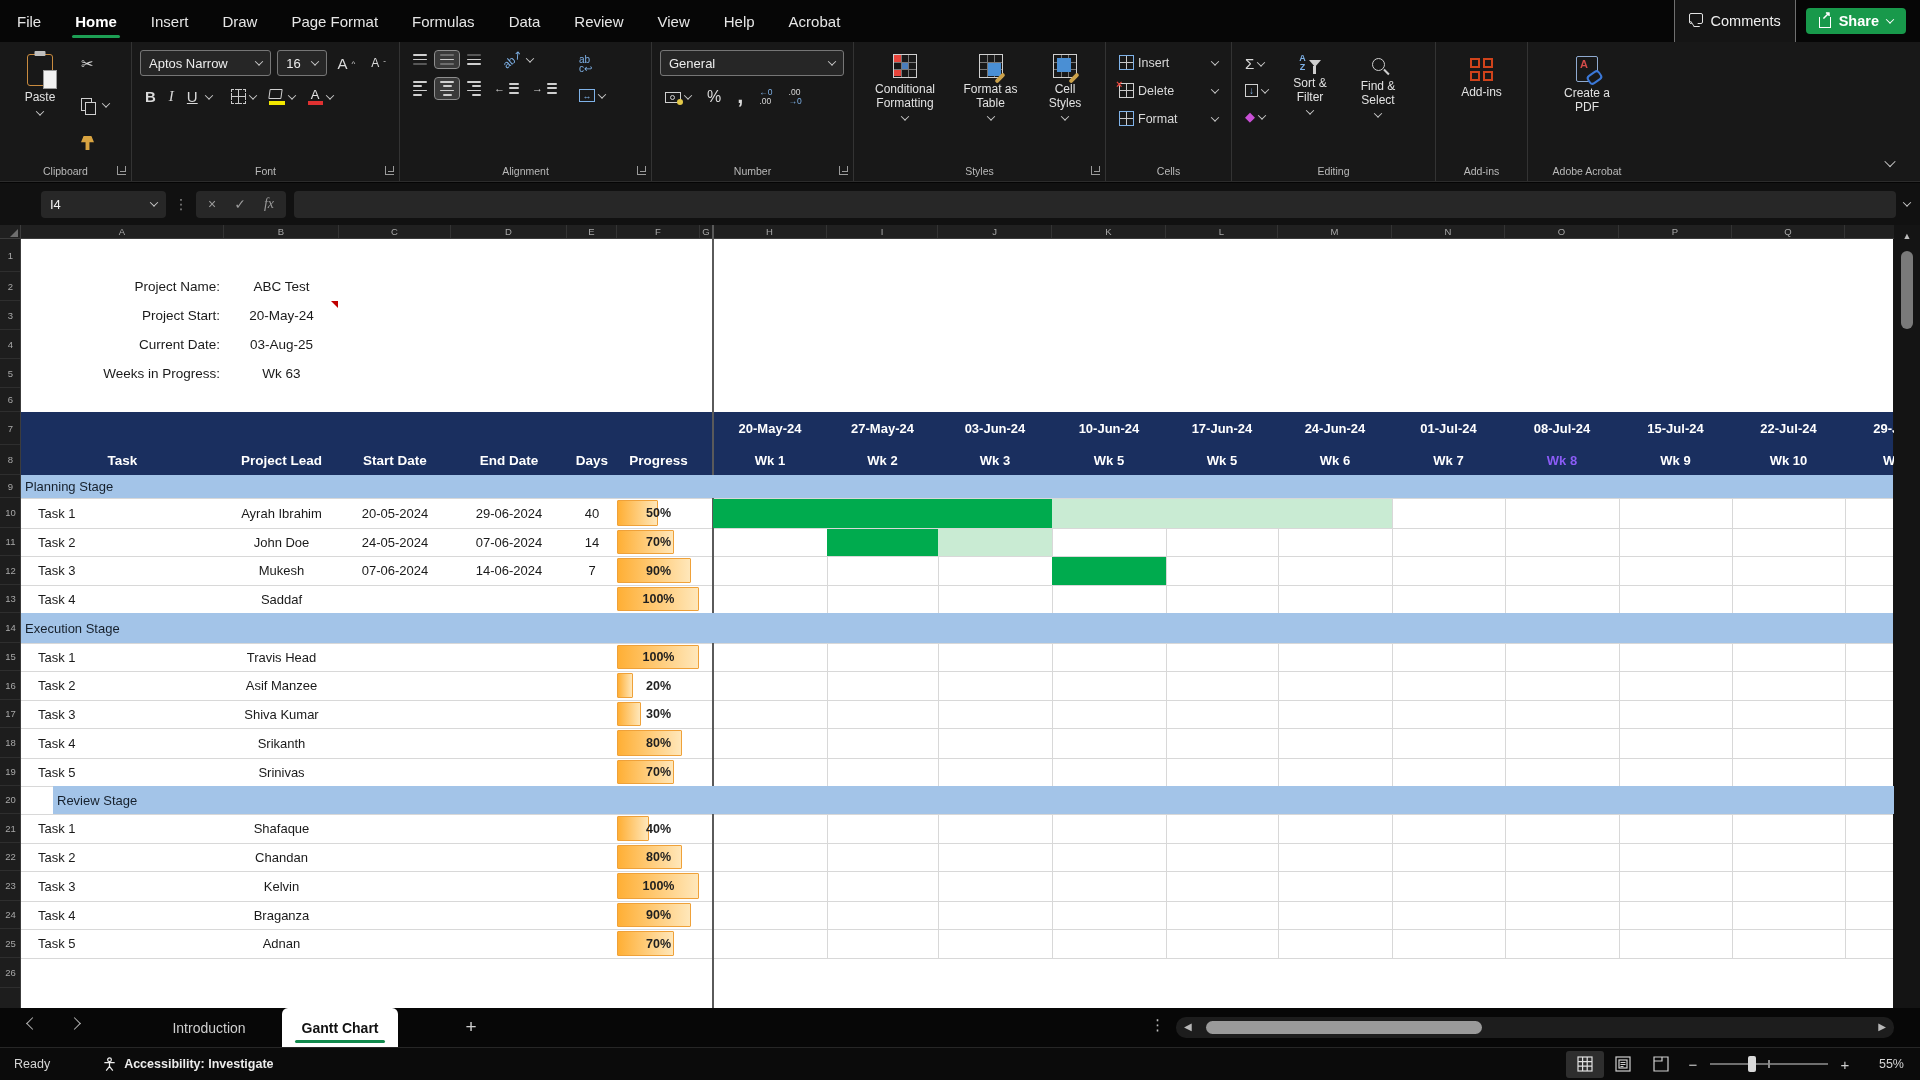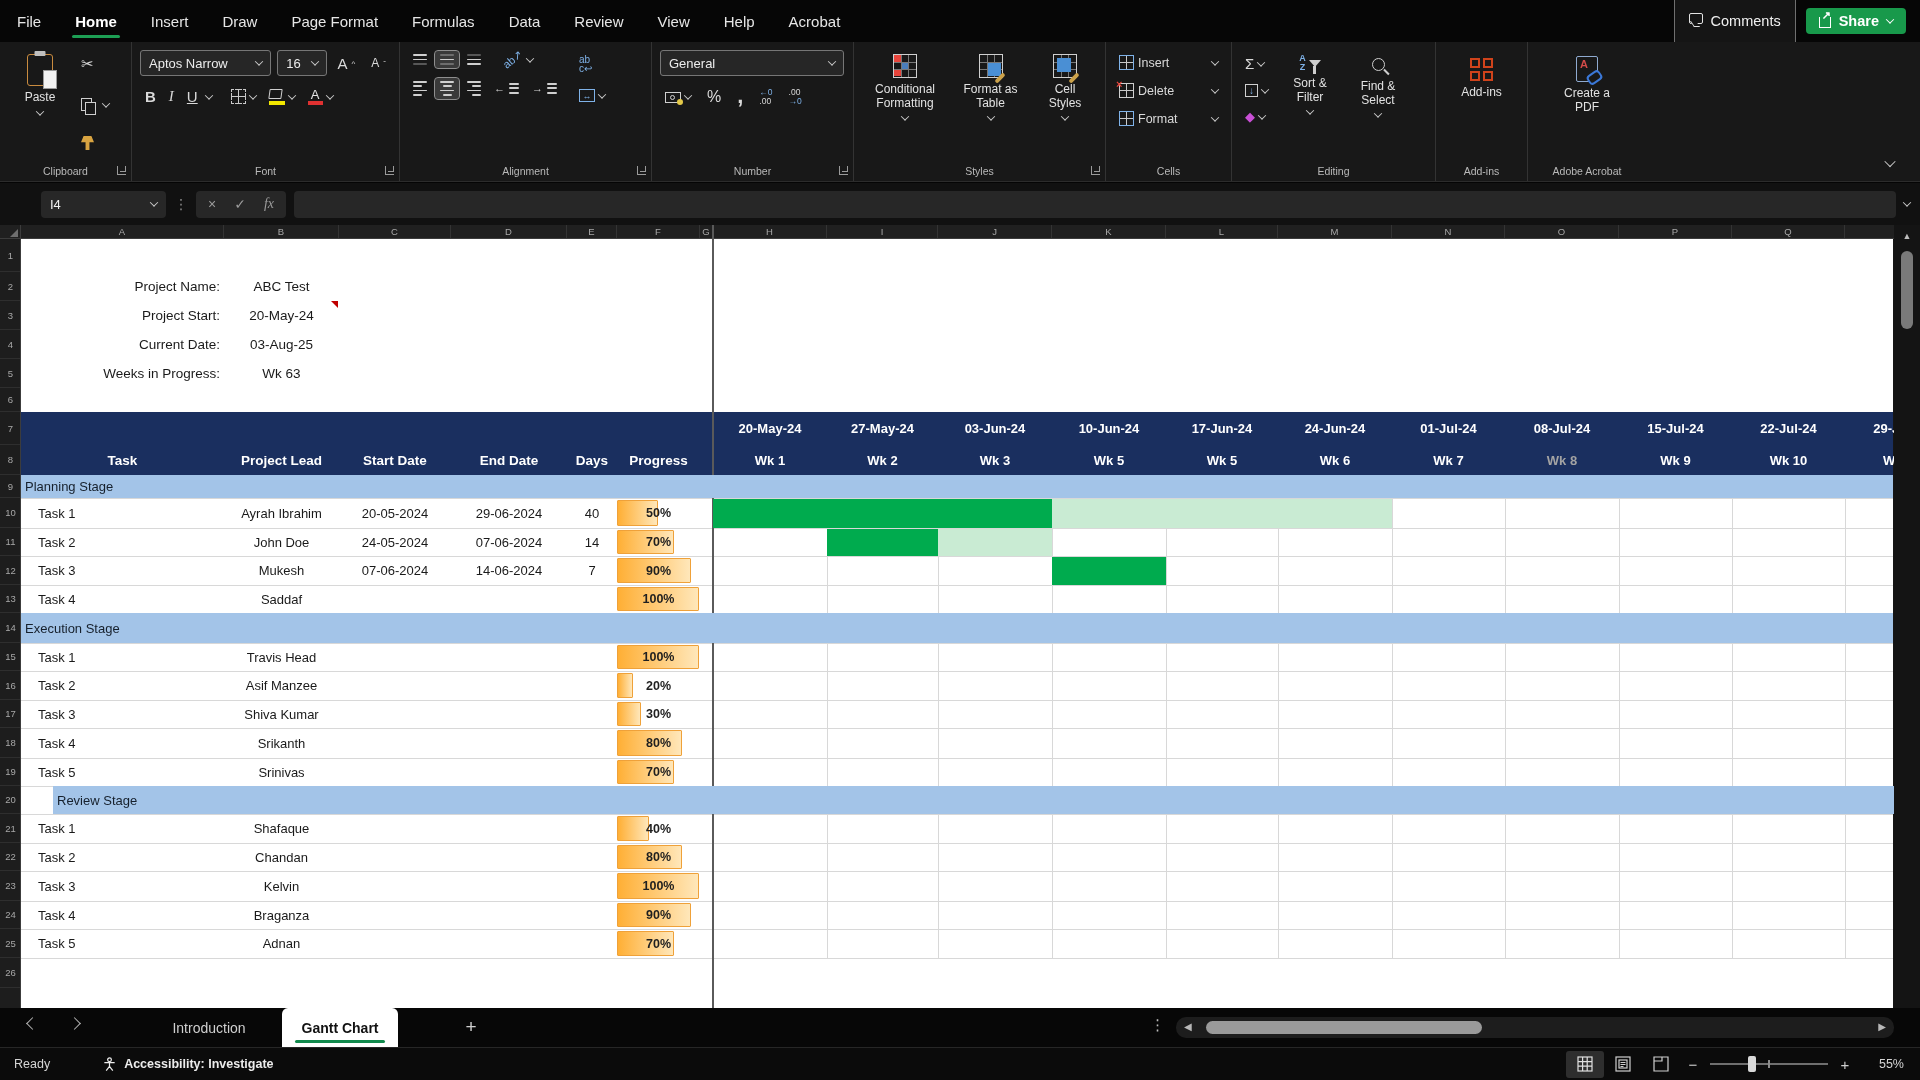--- a/index.html
+++ b/index.html
@@ -573,21 +573,21 @@
       <div class="cellt" style="left: 938px; width: 114px; top: 206px; height: 30px; justify-content: center; padding-left: 0px; padding-right: 0px; color: rgb(255, 255, 255); font-weight: 700; font-size: 13px; z-index: 2;">Wk 3</div>
       <div class="cellt" style="left: 1052px; width: 114px; top: 173px; height: 33px; justify-content: center; padding-left: 0px; padding-right: 0px; color: rgb(255, 255, 255); font-weight: 700; font-size: 13px; z-index: 2;">10-Jun-24</div>
       <div class="cellt" style="left: 1052px; width: 114px; top: 206px; height: 30px; justify-content: center; padding-left: 0px; padding-right: 0px; color: rgb(255, 255, 255); font-weight: 700; font-size: 13px; z-index: 2;">Wk 5</div>
       <div class="cellt" style="left: 1166px; width: 112px; top: 173px; height: 33px; justify-content: center; padding-left: 0px; padding-right: 0px; color: rgb(255, 255, 255); font-weight: 700; font-size: 13px; z-index: 2;">17-Jun-24</div>
       <div class="cellt" style="left: 1166px; width: 112px; top: 206px; height: 30px; justify-content: center; padding-left: 0px; padding-right: 0px; color: rgb(255, 255, 255); font-weight: 700; font-size: 13px; z-index: 2;">Wk 5</div>
       <div class="cellt" style="left: 1278px; width: 114px; top: 173px; height: 33px; justify-content: center; padding-left: 0px; padding-right: 0px; color: rgb(255, 255, 255); font-weight: 700; font-size: 13px; z-index: 2;">24-Jun-24</div>
       <div class="cellt" style="left: 1278px; width: 114px; top: 206px; height: 30px; justify-content: center; padding-left: 0px; padding-right: 0px; color: rgb(255, 255, 255); font-weight: 700; font-size: 13px; z-index: 2;">Wk 6</div>
       <div class="cellt" style="left: 1392px; width: 113px; top: 173px; height: 33px; justify-content: center; padding-left: 0px; padding-right: 0px; color: rgb(255, 255, 255); font-weight: 700; font-size: 13px; z-index: 2;">01-Jul-24</div>
       <div class="cellt" style="left: 1392px; width: 113px; top: 206px; height: 30px; justify-content: center; padding-left: 0px; padding-right: 0px; color: rgb(255, 255, 255); font-weight: 700; font-size: 13px; z-index: 2;">Wk 7</div>
       <div class="cellt" style="left: 1505px; width: 114px; top: 173px; height: 33px; justify-content: center; padding-left: 0px; padding-right: 0px; color: rgb(255, 255, 255); font-weight: 700; font-size: 13px; z-index: 2;">08-Jul-24</div>
-      <div class="cellt" style="left: 1505px; width: 114px; top: 206px; height: 30px; justify-content: center; padding-left: 0px; padding-right: 0px; color: #a3a3a3; font-weight: 700; font-size: 13px; z-index: 2;">Wk 8</div>
+      <div class="cellt" style="left: 1505px; width: 114px; top: 206px; height: 30px; justify-content: center; padding-left: 0px; padding-right: 0px; color: #8b5cf6; font-weight: 700; font-size: 13px; z-index: 2;">Wk 8</div>
       <div class="cellt" style="left: 1619px; width: 113px; top: 173px; height: 33px; justify-content: center; padding-left: 0px; padding-right: 0px; color: rgb(255, 255, 255); font-weight: 700; font-size: 13px; z-index: 2;">15-Jul-24</div>
       <div class="cellt" style="left: 1619px; width: 113px; top: 206px; height: 30px; justify-content: center; padding-left: 0px; padding-right: 0px; color: rgb(255, 255, 255); font-weight: 700; font-size: 13px; z-index: 2;">Wk 9</div>
       <div class="cellt" style="left: 1732px; width: 113px; top: 173px; height: 33px; justify-content: center; padding-left: 0px; padding-right: 0px; color: rgb(255, 255, 255); font-weight: 700; font-size: 13px; z-index: 2;">22-Jul-24</div>
       <div class="cellt" style="left: 1732px; width: 113px; top: 206px; height: 30px; justify-content: center; padding-left: 0px; padding-right: 0px; color: rgb(255, 255, 255); font-weight: 700; font-size: 13px; z-index: 2;">Wk 10</div>
       <div class="cellt" style="left: 1845px; width: 113px; top: 173px; height: 33px; justify-content: center; padding-left: 0px; padding-right: 0px; color: rgb(255, 255, 255); font-weight: 700; font-size: 13px; z-index: 2;">29-Jul-24</div>
       <div class="cellt" style="left: 1845px; width: 113px; top: 206px; height: 30px; justify-content: center; padding-left: 0px; padding-right: 0px; color: rgb(255, 255, 255); font-weight: 700; font-size: 13px; z-index: 2;">Wk 11</div>
       <div class="gl-h" style="left: 21px; top: 259px; width: 1872px;"></div>
       <div class="gl-h" style="left: 21px; top: 289px; width: 1872px;"></div>
       <div class="gl-h" style="left: 21px; top: 317px; width: 1872px;"></div>
       <div class="gl-h" style="left: 21px; top: 346px; width: 1872px;"></div>

